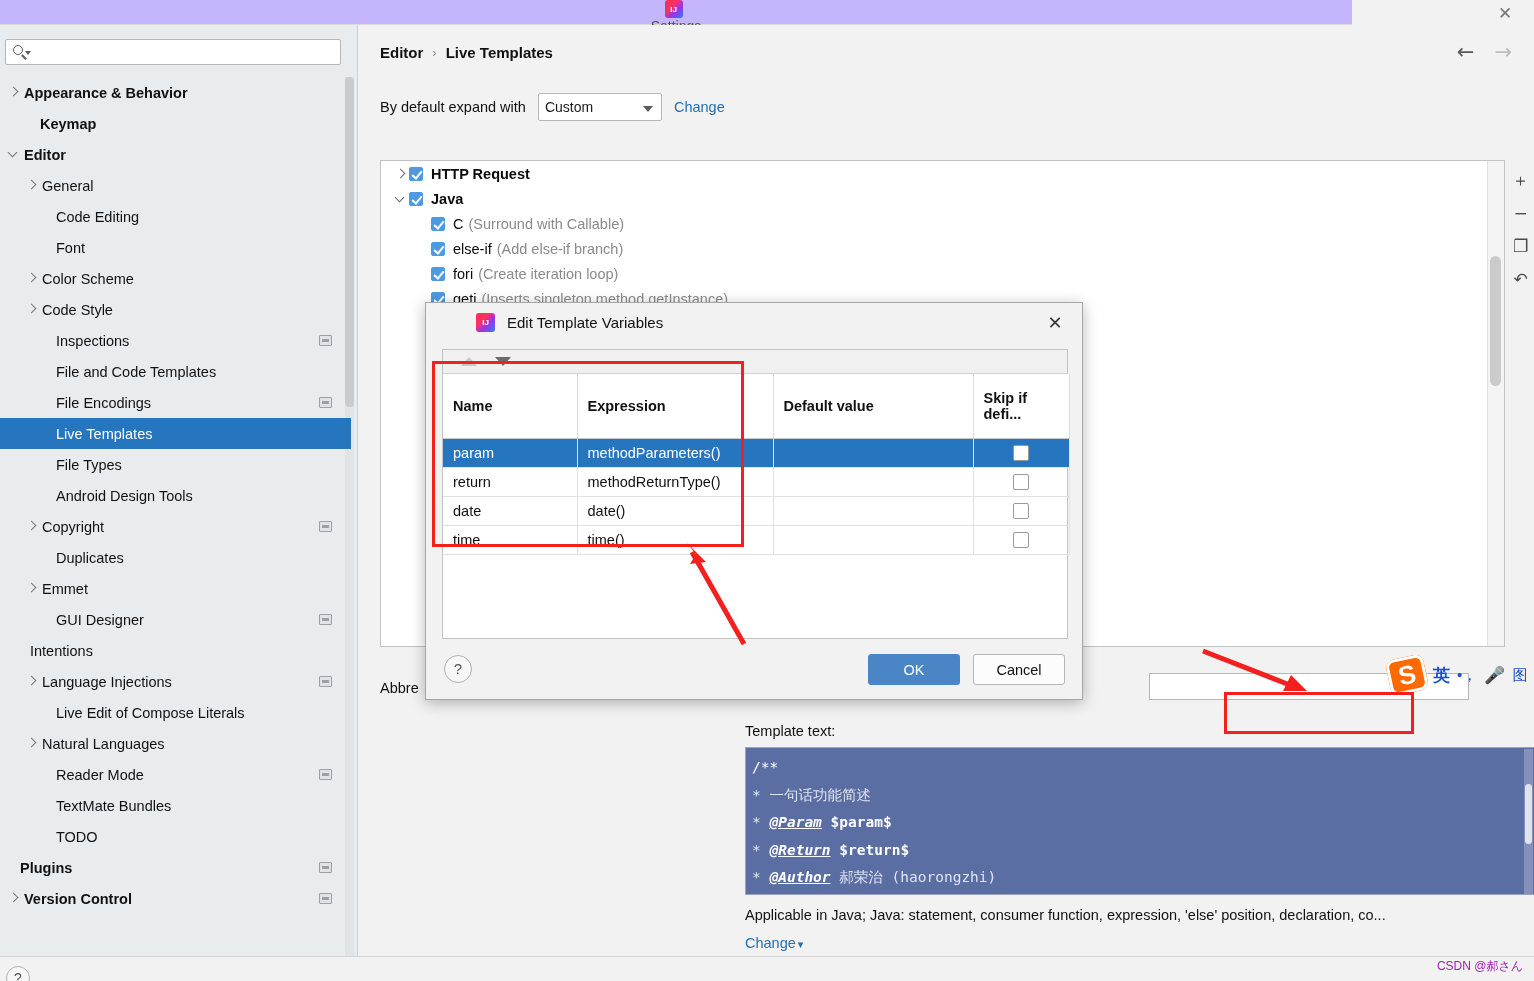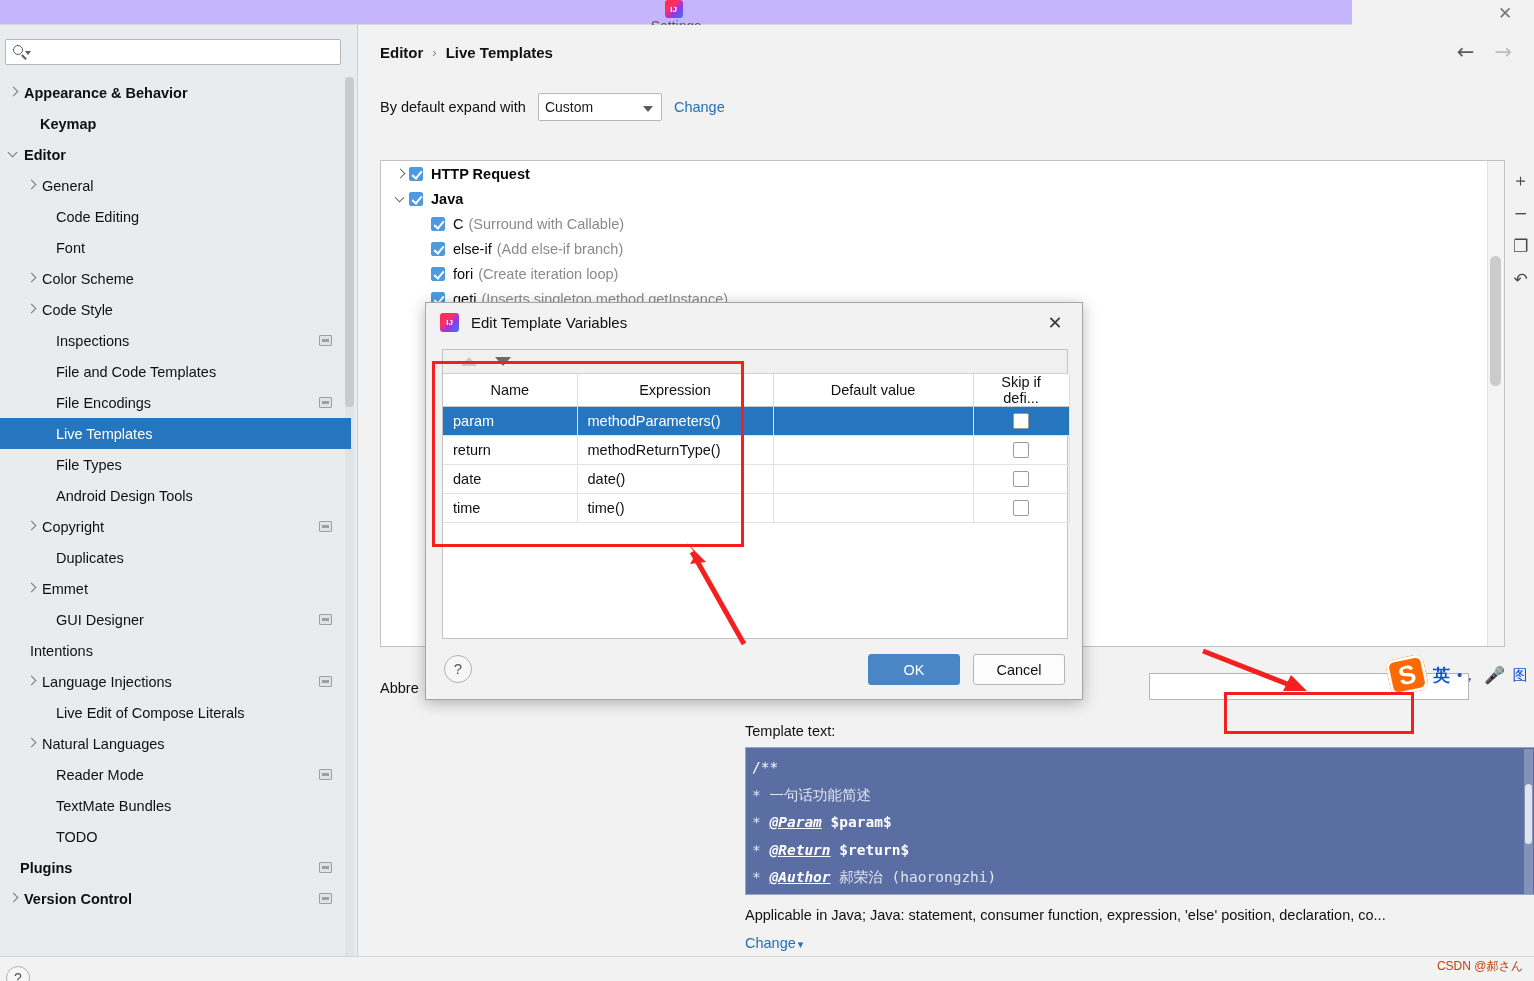--- a/index.html
+++ b/index.html
@@ -208,38 +208,38 @@
 
   .applic { position: absolute; left: 386px; top: 882px; font-size: 14.5px; color: #111; }
   .change2 { position: absolute; left: 386px; top: 910px; font-size: 14.5px; color: #2470b3; cursor: pointer; }
   .change2 .cv { font-size: 11px; margin-left: 2px; }
 
   
   .dialog {
     position: absolute; left: 425px; top: 302px; width: 658px; height: 398px;
     background: #f2f2f2; border: 1px solid #a6a6a6; box-shadow: 0 3px 14px rgba(0,0,0,.28);
   }
-  .dlg-title { position: absolute; left: 0; top: 0; width: 100%; height: 38px; display: flex; align-items: center; }
+  .dlg-title { position: absolute; left: 0; top: 0; width: 100%; height: 38px; display: flex; align-items: center; padding-left: 36px; }
   .dlg-title .ij-logo { margin-left: 14px; margin-right: 12px; width: 19px; height: 19px; }
   .dlg-title .txt { font-size: 15px; color: #111; }
   .dlg-close {
     position: absolute; right: 16px; top: 9px; width: 22px; height: 22px;
     font-size: 18px; color: #3a3a3a; text-align: center; line-height: 22px; cursor: pointer;
     font-family: "DejaVu Sans", sans-serif;
   }
   .tablewrap {
     position: absolute; left: 16px; top: 46px; width: 626px; height: 290px;
     background: #fff; border: 1px solid #c3c3c3;
   }
   .sortbar { height: 24px; background: #f0f0f0; border-bottom: 1px solid #d2d2d2; display: flex; align-items: center; padding-left: 18px; gap: 18px; }
   .tri-up { width: 0; height: 0; border-left: 8px solid transparent; border-right: 8px solid transparent; border-bottom: 9px solid #c8c8c8; cursor: pointer; }
   .tri-dn { width: 0; height: 0; border-left: 8px solid transparent; border-right: 8px solid transparent; border-top: 9px solid #6b6b6b; cursor: pointer; }
   table.vars { width: 100%; border-collapse: collapse; font-size: 14.5px; table-layout: fixed; }
   table.vars th {
-    text-align: center; font-weight: normal; height: 29px; padding: 0 10px;
+    text-align: left; font-weight: bold; height: 29px; padding: 16px 10px;
     background: #fff; border-right: 1px solid #dcdcdc; border-bottom: 1px solid #c9c9c9; color: #111;
   }
   table.vars td {
     height: 29px; padding: 0 10px; border-right: 1px solid #e2e2e2; border-bottom: 1px solid #e2e2e2; color: #111;
   }
   table.vars tr.selected td { background: #2675bf; color: #fff; }
   .col-name { width: 134px; }
   .col-expr { width: 196px; }
   .col-def { width: 200px; margin-left: 20px; }
   .col-skip { width: 96px; }
@@ -275,21 +275,21 @@
   }
   .sogou-txt { color: #1450d0; font-size: 17px; font-weight: bold; }
   .sogou-ic { color: #1450d0; font-size: 15px; }
   .sg-mic { color: #1450d0; font-size: 17px; }
   .sogou-bar {
     position: absolute; left: 1420px; top: 656px; width: 114px; height: 38px;
     background: #fdfdfd; border: 1px solid #cfd8e8; z-index: -1;
   }
 
   .watermark {
-    position: absolute; right: 11px; top: 958px; font-size: 12px; color: #c2410c;
+    position: absolute; right: 11px; top: 958px; font-size: 12px; color: #a21caf;
     font-family: "Liberation Sans", sans-serif;
   }
 </style>
 </head>
 <body>
 
 <div id="root">
 
   <div class="titlebar">
     <div class="ij-logo"></div>

